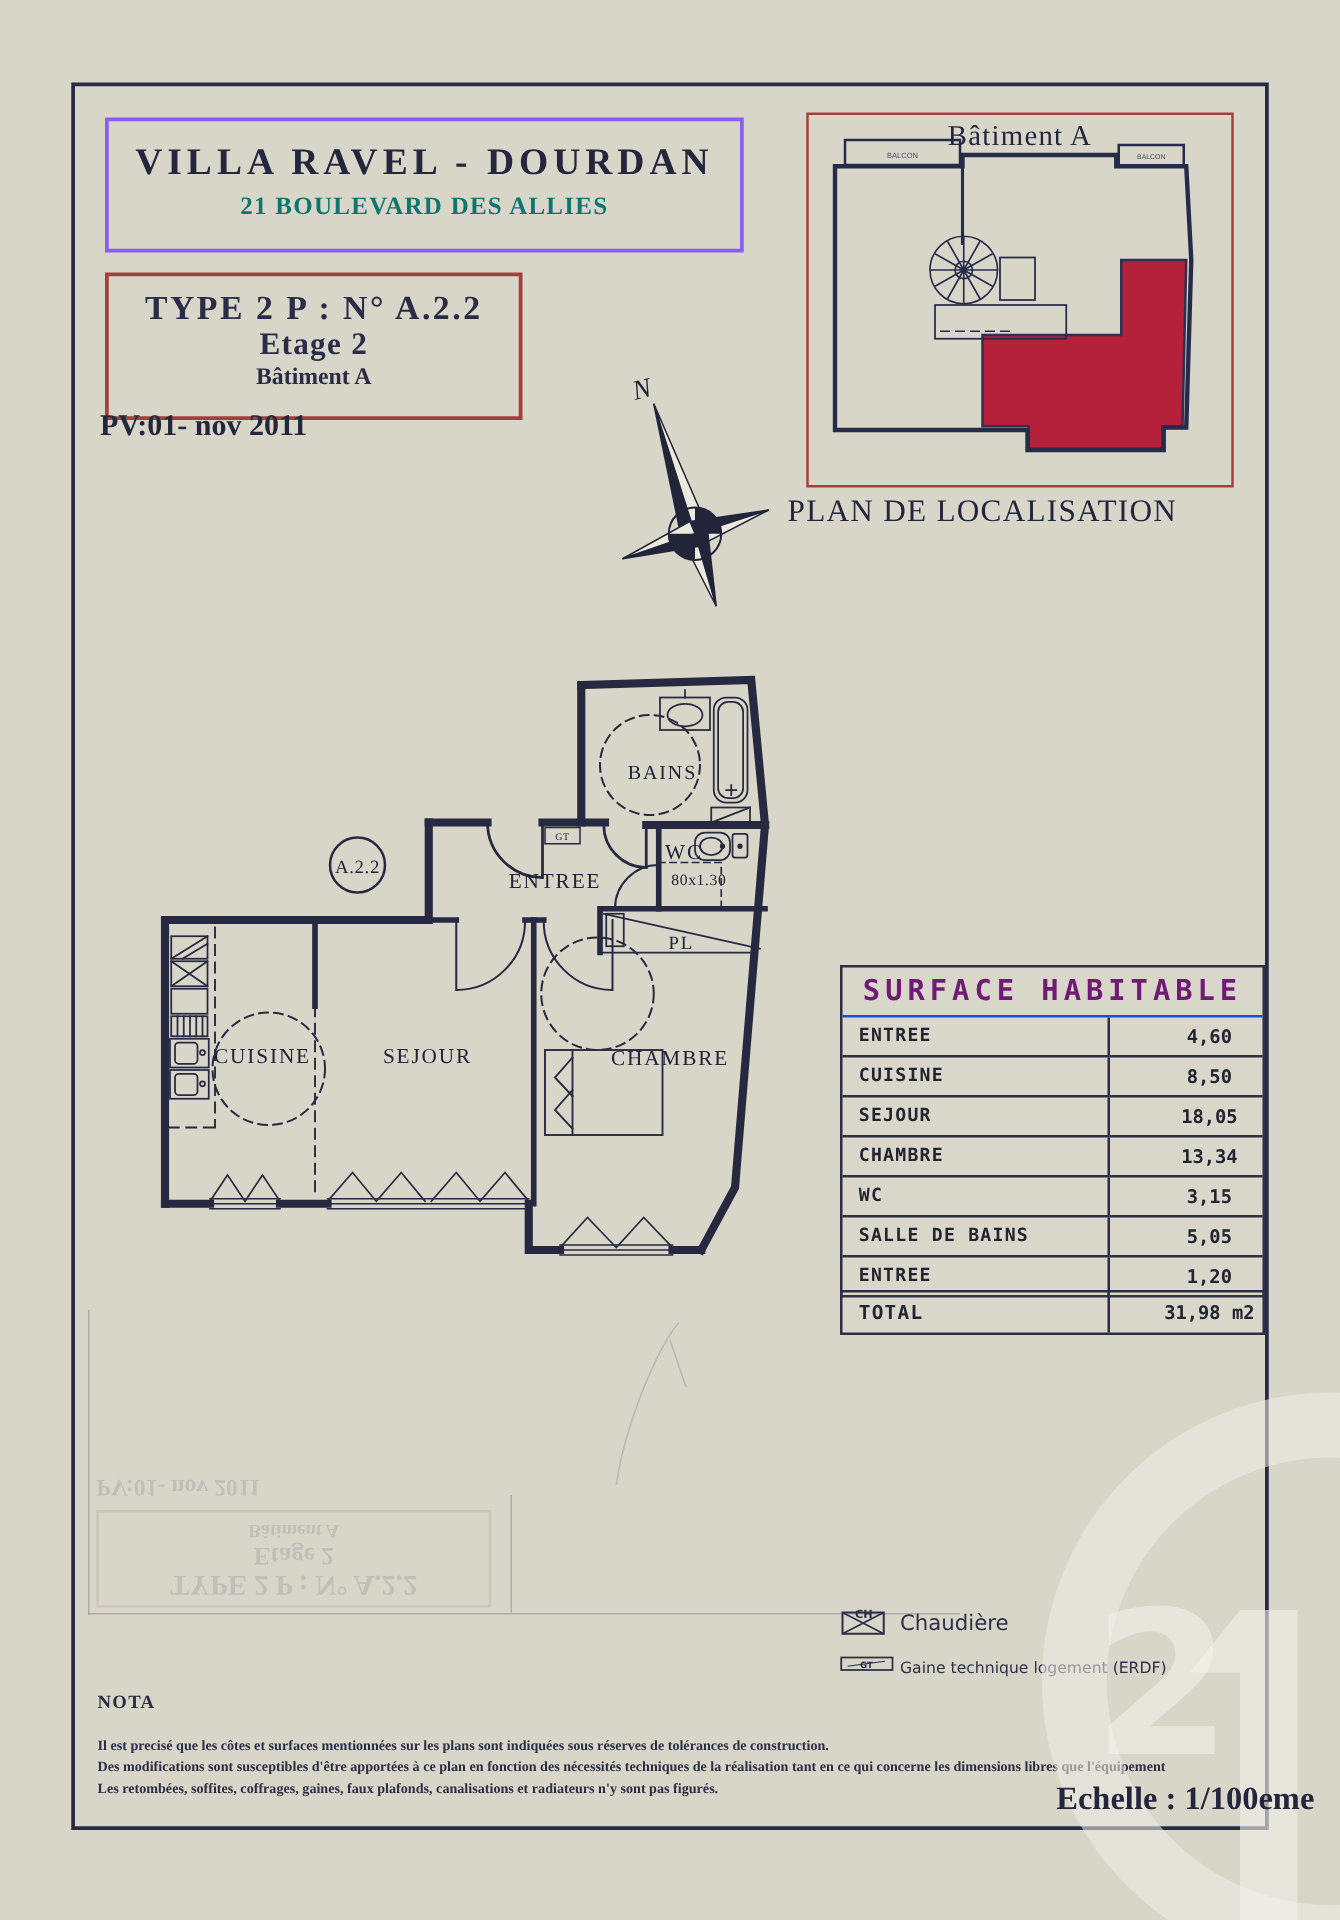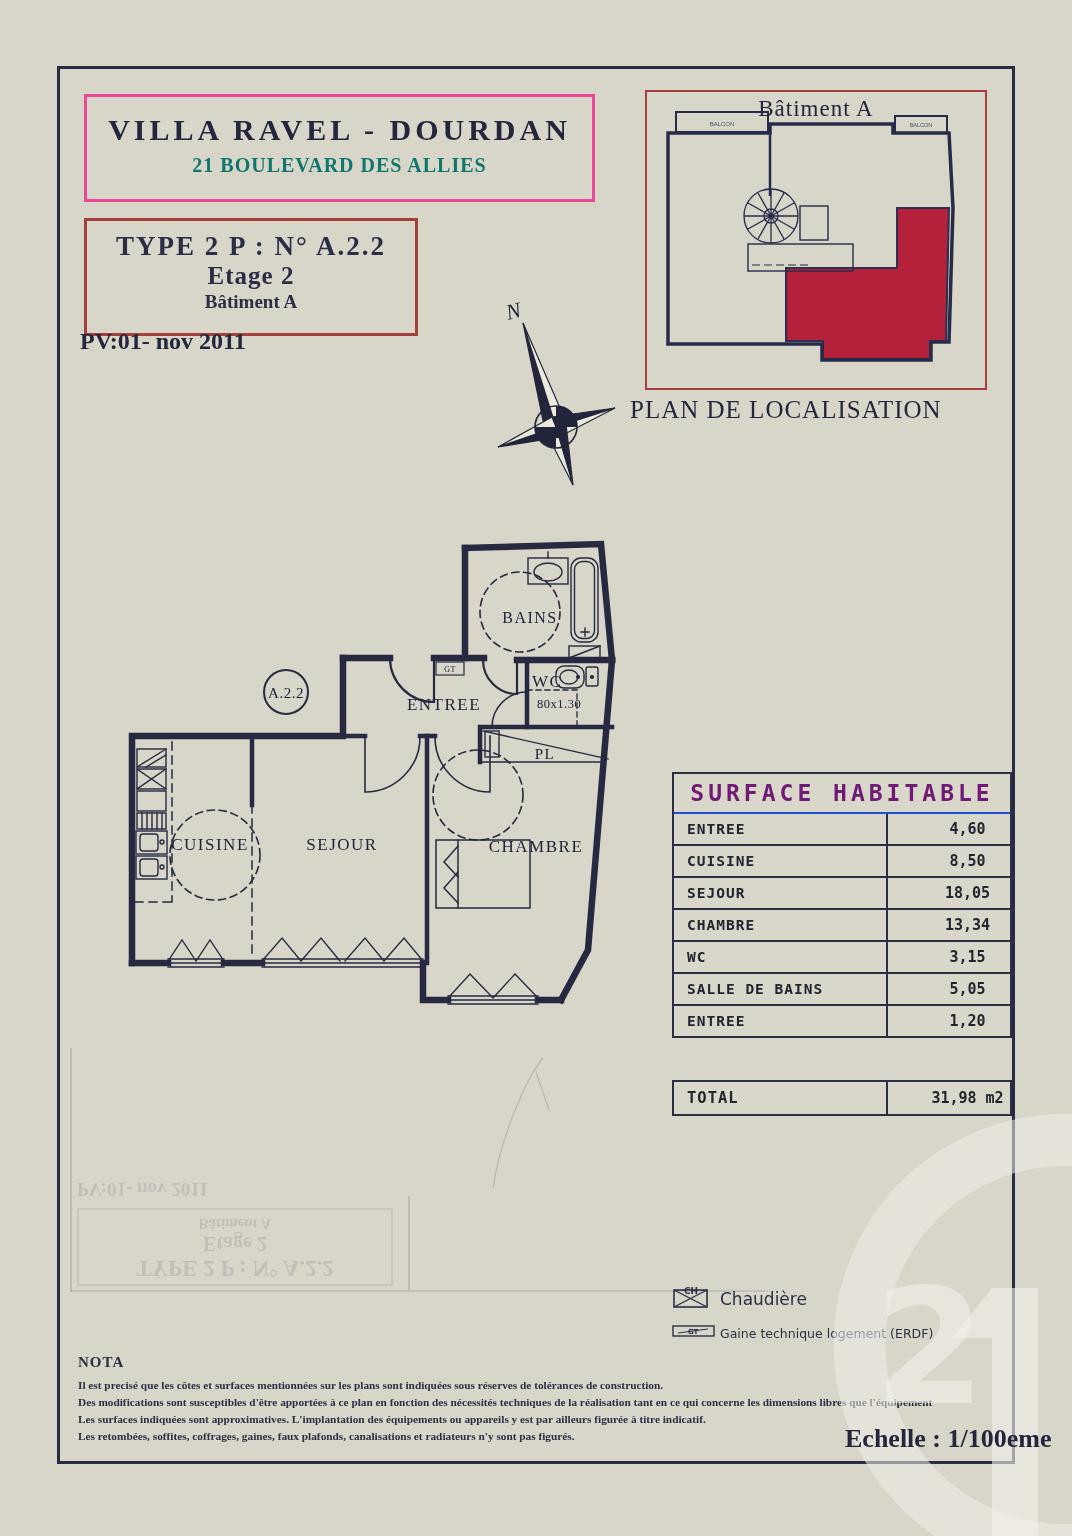--- a/index.html
+++ b/index.html
@@ -12,21 +12,21 @@
       linear-gradient(168deg,#edeadd 0%,#e9e6da 22%,#ded bcf 40%,#dedacd 45%,#ccc9bf 65%,#bab7ae 82%,#b3b0a7 100%);
     background-color:#d8d5c9;
     color:#262940;
   }
   .abs{position:absolute;}
 
   
   .frame{left:57px;top:66px;width:952px;height:1392px;border:3px solid #272b44;z-index:3;}
 
   
-  .title-box{left:84px;top:94px;width:505px;height:102px;border:3px solid #ec4899;z-index:6;text-align:center;}
+  .title-box{left:84px;top:94px;width:505px;height:102px;border:3px solid #8b5cf6;z-index:6;text-align:center;}
   .title-project{margin-top:16px;font-size:30px;font-weight:bold;letter-spacing:4px;color:#23263c;}
   .title-address{margin-top:7px;font-size:20px;font-weight:bold;letter-spacing:1px;color:#0f766e;}
 
   .unit-box{left:84px;top:218px;width:328px;height:112px;border:3px solid #a3403c;z-index:6;text-align:center;}
   .unit-type{margin-top:10px;font-size:27px;font-weight:bold;letter-spacing:2px;color:#2a2d45;}
   .unit-floor{font-size:25px;font-weight:bold;letter-spacing:1px;color:#2a2d45;line-height:1.15;}
   .unit-building{font-size:19px;font-weight:bold;color:#2a2d45;line-height:1.2;}
 
   .pv-date{left:80px;top:328px;font-size:24px;font-weight:bold;color:#23263c;z-index:6;}
 
@@ -38,34 +38,34 @@
   
   .stable{left:672px;top:772px;width:336px;border:2px solid #2b2e44;z-index:6;background:rgba(255,255,252,0.03);}
   .st-header{height:38px;line-height:38px;text-align:center;border-bottom:2px solid #1d4ed8;
     font-family:"DejaVu Sans Mono",monospace;font-weight:bold;font-size:23px;letter-spacing:4px;color:#701a75;}
   .st-row{display:flex;height:30px;border-bottom:2px solid #2b2e44;}
   .st-row:last-child{border-bottom:none;}
   .st-label{width:199px;border-right:2px solid #2b2e44;display:flex;align-items:center;padding-left:13px;
     font-family:"DejaVu Sans Mono",monospace;font-weight:bold;font-size:14.5px;letter-spacing:1px;color:#22242f;}
   .st-value{flex:1;display:flex;align-items:center;justify-content:center;
     font-family:"DejaVu Sans Mono",monospace;font-weight:bold;font-size:15px;color:#22242f;padding-left:37px;}
-  .stable.total{top:1080px;border-width:2px;text-align:right;}
+  .stable.total{top:1032px;border-width:2px;text-align:right;}
   .stable.total .st-row{height:32px;border-bottom:none;}
   .stable.total .st-label{font-size:15.5px;}
 
   
   .legend{left:672px;top:1284px;width:330px;z-index:6;font-family:"DejaVu Sans",sans-serif;color:#2c2f45;}
   .legend-row{display:flex;align-items:center;margin-bottom:9px;}
   .legend-sym{width:48px;flex:0 0 48px;}
   .legend-label-1{font-size:17px;}
   .legend-label-2{font-size:12.5px;}
 
   
   .nota{left:78px;top:1354px;width:930px;overflow:hidden;z-index:6;color:#2c2e45;}
-  .nota-title{font-size:15px;font-weight:bold;letter-spacing:1px;margin-bottom:6px;}
+  .nota-title{font-size:15px;font-weight:bold;letter-spacing:1px;margin-bottom:18px;}
   .nota-line{font-size:11.3px;line-height:17px;white-space:nowrap;font-weight:600;}
 
   .scale-note{left:845px;top:1424px;font-size:26px;font-weight:bold;color:#23263c;z-index:60;white-space:nowrap;}
 
   
   .lineart{left:0;top:0;z-index:5;pointer-events:none;}
   .watermark{left:0;top:0;z-index:40;pointer-events:none;}
 
   
   .bleed{left:77px;top:1150px;width:480px;height:136px;transform:scaleY(-1);opacity:0.15;color:#3f455e;z-index:2;}
@@ -327,21 +327,20 @@
       </svg>
     </span>
     <span class="legend-label-2">Gaine technique logement (ERDF)</span>
   </div>
 </div>
 
 <div class="abs nota">
   <div class="nota-title">NOTA</div>
   <div class="nota-line">Il est precisé que les côtes et surfaces mentionnées sur les plans sont indiquées sous réserves de tolérances de construction.</div>
   <div class="nota-line">Des modifications sont susceptibles d'être apportées à ce plan en fonction  des nécessités techniques de la réalisation tant en ce qui concerne les  dimensions libres que l'équipement</div>
-  <div class="nota-line">Les surfaces indiquées sont approximatives. L'implantation des équipements ou appareils y est par ailleurs figurée à titre indicatif.</div>
   <div class="nota-line">Les retombées, soffites, coffrages, gaines, faux plafonds, canalisations et radiateurs n'y sont pas figurés.</div>
 </div>
 
 <div class="abs scale-note">Echelle : 1/100eme</div>
 
 <svg class="abs watermark" width="1072" height="1536" viewBox="0 0 1072 1536">
   <g>
     <path d="M1217,1208 A205,205 0 1 0 1217,1482" fill="none" stroke="#f0eee6" stroke-opacity="0.55" stroke-width="52"></path>
   </g>
   <g fill="#f2f0e8" fill-opacity="0.62">

